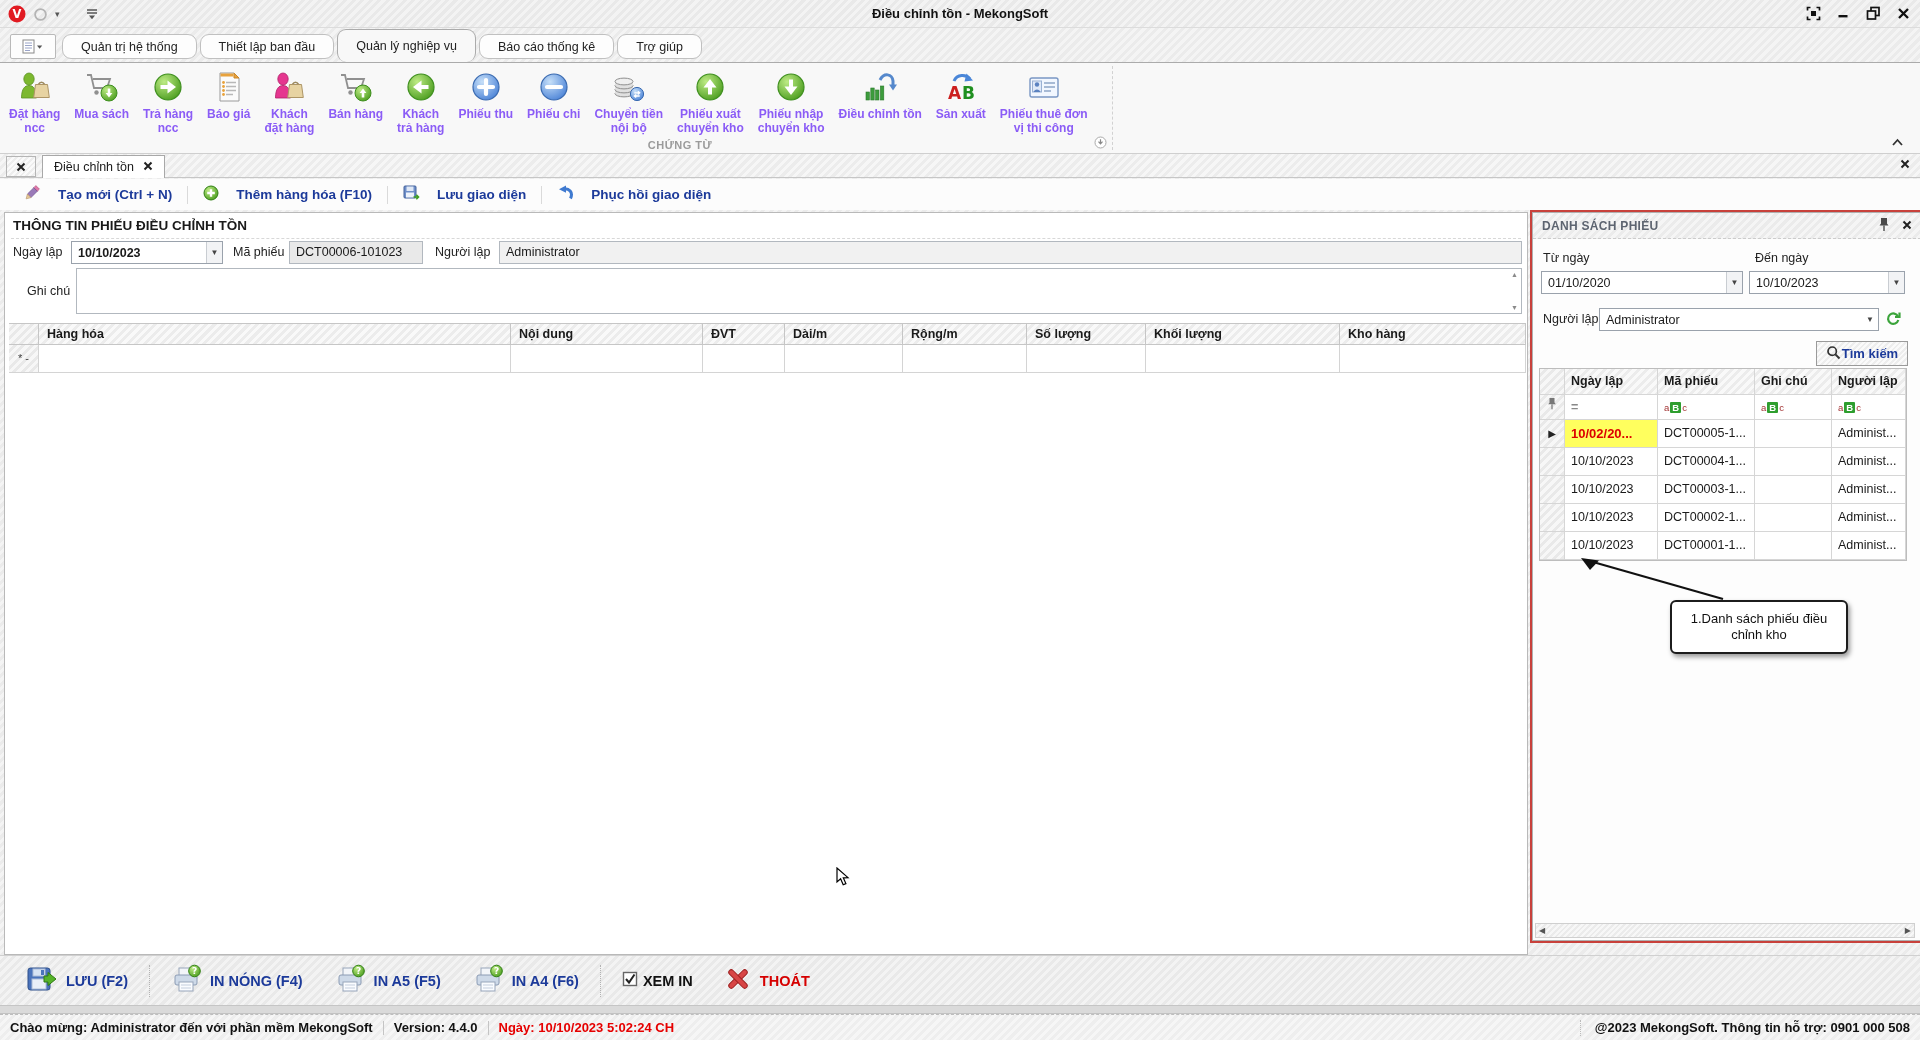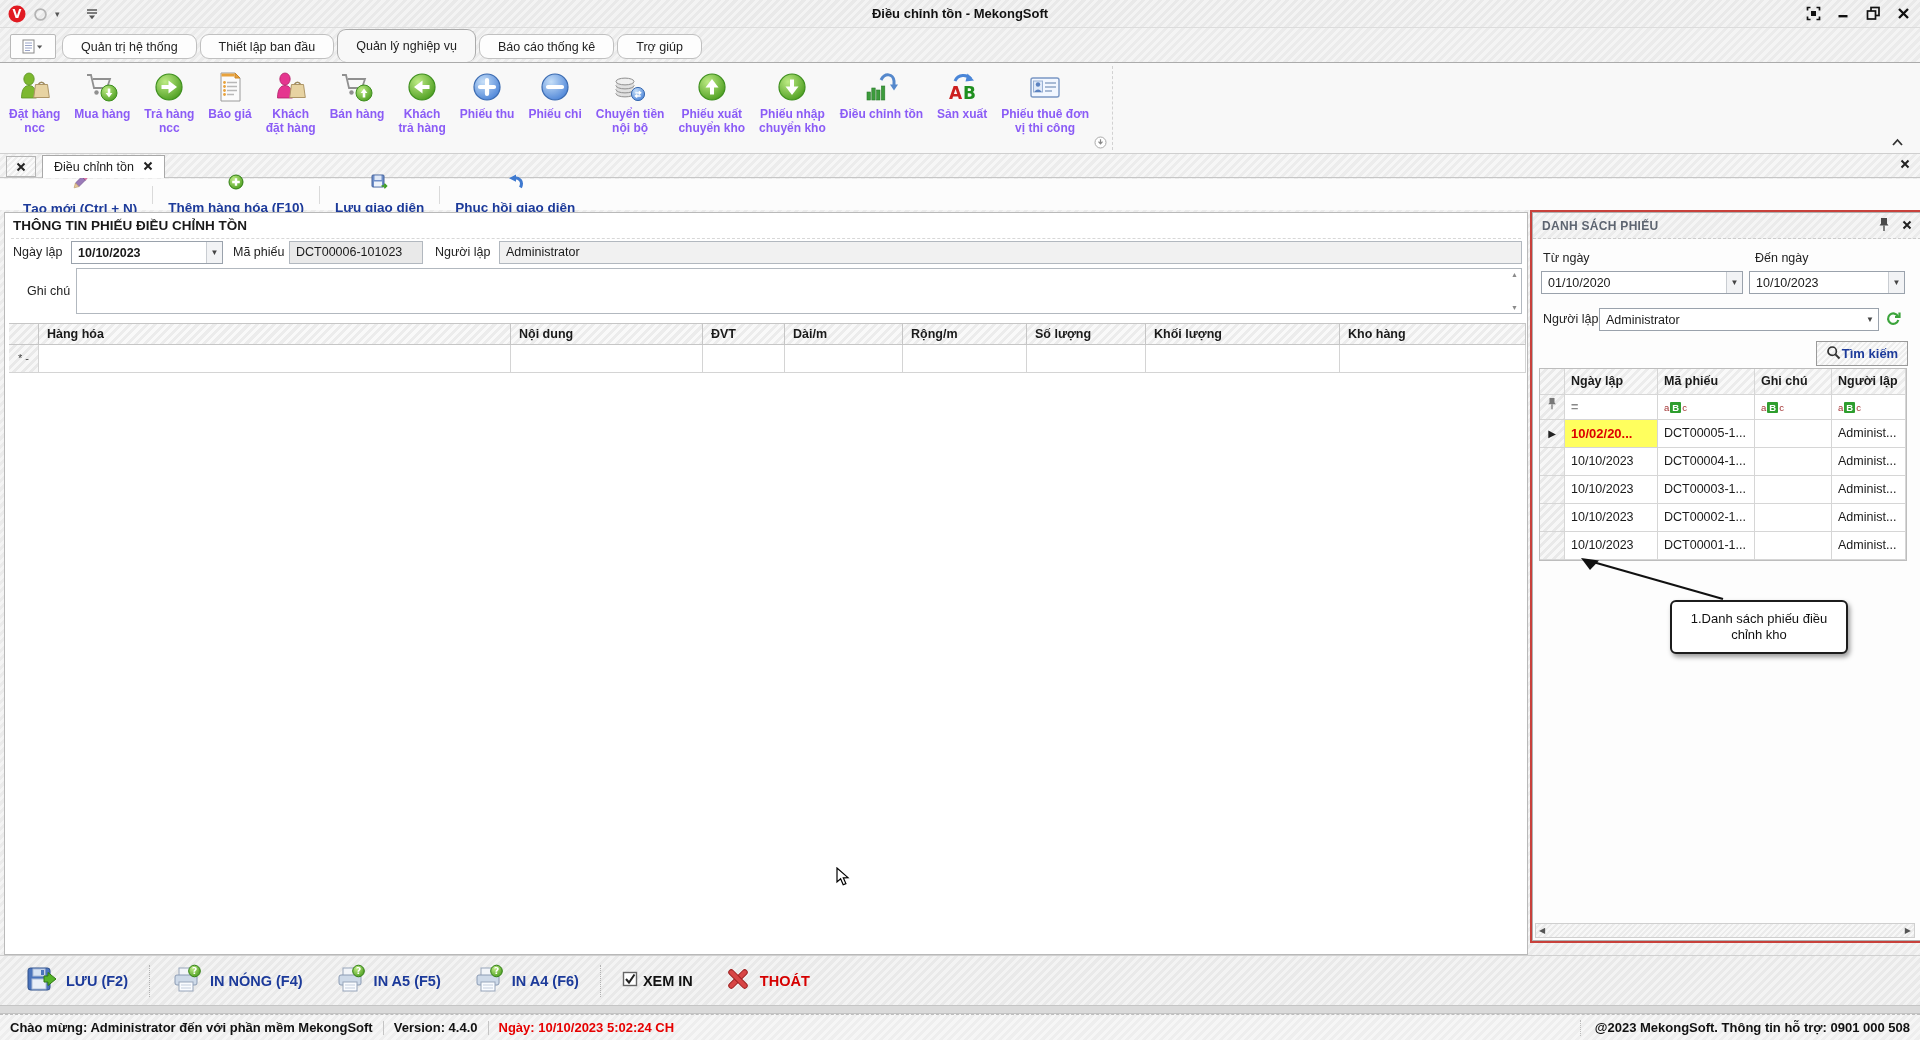--- a/index.html
+++ b/index.html
@@ -56,22 +56,22 @@
   .dts-close { position:absolute; left:6px; top:2px; width:30px; height:21px;
     border:1px solid #b5b5b5; display:flex; align-items:center; justify-content:center; }
   .doc-tab { position:absolute; left:42px; top:1px; height:23px; background:#fff;
     border:1px solid #a8a8a8; border-bottom:none; display:flex; align-items:center; gap:9px;
     padding:0 11px; font-size:12.5px; z-index:2; }
   .dts-close-r { position:absolute; right:10px; top:4px; }
 
   
   .action-bar { position:absolute; top:179px; left:0; width:1920px; height:31px;
     background:#fcfcfc; display:flex; align-items:center; padding-left:8px; }
-  .ab-item { display:flex; align-items:center; gap:7px; padding:0 15px;
-    font-size:13.5px; font-weight:bold; color:#1c3a9a;flex-direction:column; }
+  .ab-item { display:flex; align-items:center; gap:17px; padding:0 15px;
+    font-size:13.5px; font-weight:bold; color:#1c3a9a; }
   .ab-sep { width:1px; height:18px; background:#dadada; }
 
   
   .content-box { position:absolute; left:4px; top:212px; width:1524px; height:743px;
     background:#fff; border:1px solid #b9b9b9; }
   .section-title { position:absolute; left:6px; right:6px; top:3px; padding:2px 2px 5px;
     font-weight:bold; font-size:13.5px; border-bottom:1px dashed #d8d8d8; }
   .flabel { position:absolute; font-size:12.5px; line-height:24px; color:#222; }
   .combo { position:absolute; height:23px; background:#fff; border:1px solid #9aa2ac;
     display:flex; align-items:center; }
@@ -257,21 +257,21 @@
         <span class="ricon">
           <svg width="34" height="34" viewBox="0 0 34 34">
             <path d="M2 5 h4 l3 13 h13 l3 -9 H8" fill="none" stroke="#909090" stroke-width="1.8"></path>
             <circle cx="11.5" cy="22.5" r="2.2" fill="#909090"></circle>
             <circle cx="20.5" cy="22.5" r="2.2" fill="#909090"></circle>
             <circle cx="24" cy="23" r="8" fill="url(#gGreen)" stroke="#3e8f1e"></circle>
             <path d="M24 18.5 v5.5" stroke="#fff" stroke-width="2.6"></path>
             <path d="M20.6 23 L24 27.6 L27.4 23 Z" fill="#fff"></path>
           </svg>
         </span>
-        <span class="rlbl">Mua hàng</span>
+        <span class="rlbl">Mua sách</span>
       </div>
       <div class="rb-item">
         <span class="ricon">
           <svg width="34" height="34" viewBox="0 0 34 34">
             <circle cx="17" cy="17" r="13" fill="url(#gGreen)" stroke="#3e8f1e" stroke-width="1.2"></circle>
             <path d="M9.5 17 h8" stroke="#fff" stroke-width="4"></path>
             <path d="M16.5 10.5 L25 17 L16.5 23.5 Z" fill="#fff"></path>
           </svg>
         </span>
         <span class="rlbl">Trả hàng
@@ -426,20 +426,21 @@
             <path d="M6.5 22 c1 -3.5 6 -3.5 7 0 Z" fill="#5b82c0"></path>
             <g stroke="#8fa6c8" stroke-width="1.5">
               <path d="M17 13 h11 M17 17 h11 M17 21 h7"></path>
             </g>
           </svg>
         </span>
         <span class="rlbl">Phiếu thuê đơn
 vị thi công</span>
       </div>
     </div>
+  <div class="ribbon-caption">CHỨNG TỪ</div>
   <div class="ribbon-groupsep"></div>
   <div class="ribbon-launcher" id="ic-launcher"><svg width="13" height="13" viewBox="0 0 13 13">
         <circle cx="6.5" cy="6.5" r="5.5" fill="#fff" stroke="#aaa"></circle>
         <path d="M6.5 3.3 v4.2 M4.5 5.6 L6.5 7.9 L8.5 5.6" stroke="#888" stroke-width="1.2" fill="none"></path>
       </svg></div>
   <div class="ribbon-collapse" id="ic-chevup"><svg width="13" height="9" viewBox="0 0 13 9">
         <path d="M2 7 L6.5 2 L11 7" fill="none" stroke="#333" stroke-width="1.8"></path>
       </svg></div>
 </div>
 

